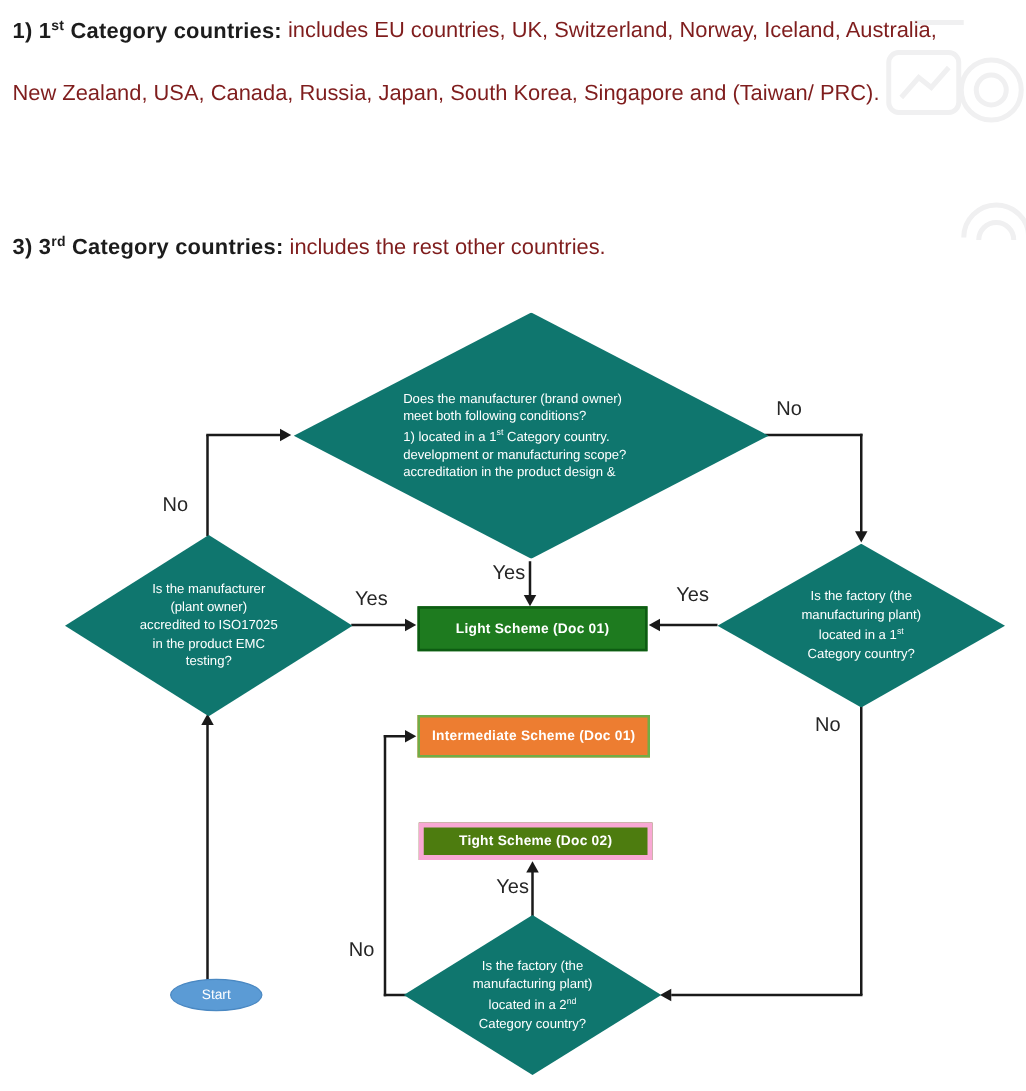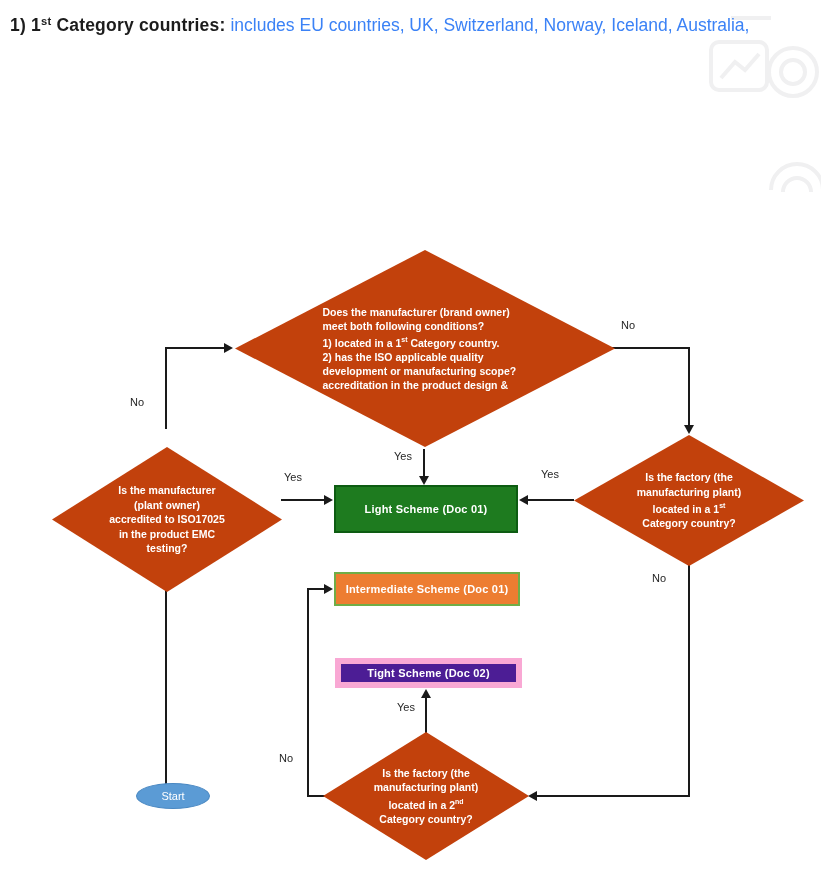--- a/index.html
+++ b/index.html
@@ -8,47 +8,46 @@
   #stage {
     position:relative; width:821px; height:873px; background:#ffffff;
     overflow:hidden;
   }
   
   #watermark { position:absolute; right:0; top:0; z-index:0; }
   
   .note { position:absolute; left:10px; z-index:2; font-size:17.5px; }
   .note-line { line-height:50px; white-space:nowrap; }
   .note-h { font-weight:700; color:#1c1c1c; letter-spacing:0.2px;margin-top:48px; }
-  .note-b { color:#3b82f6; }
+  .note-b { color:#7f1d1d; }
   .note sup { font-size:0.64em; font-weight:700; position:relative; top:1px; }
   
   .fc { position:absolute; z-index:1; }
   .diamond {
-    background:#c2410c;
+    background:#0f766e;
     clip-path:polygon(50% 0, 100% 50%, 50% 100%, 0 50%);
     display:flex; align-items:center; justify-content:center;
     color:#ffffff;
-    font-weight:bold;
   }
   .dtext { font-size:10.5px; line-height:14px; }
   .dtext sup { font-size:7px; }
   .rect {
     display:flex; align-items:center; justify-content:center;
     color:#ffffff; font-size:11px; font-weight:600; letter-spacing:0.2px;
   }
   .rect-green  { background:#1e7b1f; border:2px solid #0d5c12; }
   .rect-orange { background:#ed7d31; border:2px solid #70ad47; }
-  .rect-red    { background:#4c1d95; border:6px solid #f9a8d4; }
+  .rect-red    { background:#4d7c0f; border:4px solid #f9a8d4; }
   .oval {
     background:#5b9bd5; border:1px solid #4a88c2; border-radius:50%;
     display:flex; align-items:center; justify-content:center;
     color:#ffffff; font-size:11px;
   }
   .line { background:#1a1a1a; }
-  .elabel { font-size:11px; color:#262626; white-space:nowrap; }
+  .elabel { font-size:16px; color:#262626; white-space:nowrap; }
   .ah { width:0; height:0; }
   .ah-right { border-left:9px solid #1a1a1a; border-top:5px solid transparent; border-bottom:5px solid transparent; }
   .ah-left  { border-right:9px solid #1a1a1a; border-top:5px solid transparent; border-bottom:5px solid transparent; }
   .ah-up    { border-bottom:9px solid #1a1a1a; border-left:5px solid transparent; border-right:5px solid transparent; }
   .ah-down  { border-top:9px solid #1a1a1a; border-left:5px solid transparent; border-right:5px solid transparent; }
 </style>
 </head>
 <body>
 
 <div id="stage">
@@ -60,23 +59,27 @@
       <circle cx="122" cy="72" r="24"></circle>
       <circle cx="122" cy="72" r="12"></circle>
       <path d="M 100 190 a 26 26 0 0 1 52 0"></path>
       <path d="M 112 192 a 14 14 0 0 1 28 0"></path>
       <path d="M 60 18 h 40"></path>
     </g>
   </svg>
 
   <div class="note" style="top:-5px; width:806px;">
     <div class="note-line"><span class="note-h">1) 1<sup>st</sup> Category countries:</span><span class="note-b"> </span><span class="note-b">includes EU countries, UK, Switzerland, Norway, Iceland, Australia,</span></div>
+    <div class="note-line"><span class="note-b">New Zealand, USA, Canada, Russia, Japan, South Korea, Singapore and (Taiwan/ PRC).</span></div>
   </div>
 
 
+  <div class="note" style="top:168px;">
+    <div class="note-line"><span class="note-h">3) 3<sup>rd</sup> Category countries:</span><span class="note-b"> </span><span class="note-b">includes the rest other countries.</span></div>
+  </div>
 
   <div class="fc line" style="left:165px; top:348px; width:2px; height:81px;"></div>
   <div class="fc line" style="left:165px; top:347px; width:60px; height:2px;"></div>
   <div class="fc ah ah-right" style="left:224px; top:343px;"></div>
 
   <div class="fc line" style="left:423px; top:449px; width:2px; height:28px;"></div>
   <div class="fc ah ah-down" style="left:419px; top:476px;"></div>
 
   <div class="fc line" style="left:281px; top:499px; width:44px; height:2px;"></div>
   <div class="fc ah ah-right" style="left:324px; top:495px;"></div>
@@ -110,27 +113,26 @@
   <div class="fc elabel" style="left:541px; top:468px;">Yes</div>
   <div class="fc elabel" style="left:652px; top:572px;">No</div>
   <div class="fc elabel" style="left:397px; top:701px;">Yes</div>
   <div class="fc elabel" style="left:279px; top:752px;">No</div>
 
   <div class="fc diamond" style="left:235px; top:250px; width:380px; height:197px;">
     <div class="dtext" style="width:205px; text-align:left;">
         <div>Does the manufacturer (brand owner)</div>
         <div>meet both following conditions?</div>
         <div>1) located in a 1<sup>st</sup> Category  country.</div>
-        <div>2) has the ISO applicable quality</div>
         <div>development or manufacturing scope?</div>
         <div>accreditation in the product design &amp;</div>
       </div>
   </div>
 
-  <div class="fc diamond" style="left:52px; top:447px; width:230px; height:145px;justify-content:center;">
+  <div class="fc diamond" style="left:52px; top:428px; width:230px; height:145px;justify-content:center;">
     <div class="dtext" style="width:160px; text-align:center; line-height:14.5px;">
         <div>Is the manufacturer</div>
         <div>(plant owner)</div>
         <div>accredited to ISO17025</div>
         <div>in the product EMC</div>
         <div>testing?</div>
       </div>
   </div>
 
   <div class="fc diamond" style="left:574px; top:435px; width:230px; height:131px;">
@@ -144,21 +146,21 @@
 
   <div class="fc diamond" style="left:323px; top:732px; width:206px; height:128px;">
     <div class="dtext" style="width:160px; text-align:center; line-height:14.5px;">
         <div>Is the factory (the</div>
         <div>manufacturing plant)</div>
         <div>located in a 2<sup>nd</sup></div>
         <div>Category  country?</div>
       </div>
   </div>
 
-  <div class="fc rect rect-green" style="left:334px; top:485px; width:184px; height:48px;">
+  <div class="fc rect rect-green" style="left:334px; top:485px; width:184px; height:36px;">
     <span>Light Scheme (Doc 01)</span>
   </div>
 
   <div class="fc rect rect-orange" style="left:334px; top:572px; width:186px; height:34px;">
     <span>Intermediate Scheme (Doc 01)</span>
   </div>
 
   <div class="fc rect rect-red" style="left:335px; top:658px; width:187px; height:30px;">
     <span>Tight Scheme (Doc 02)</span>
   </div>

